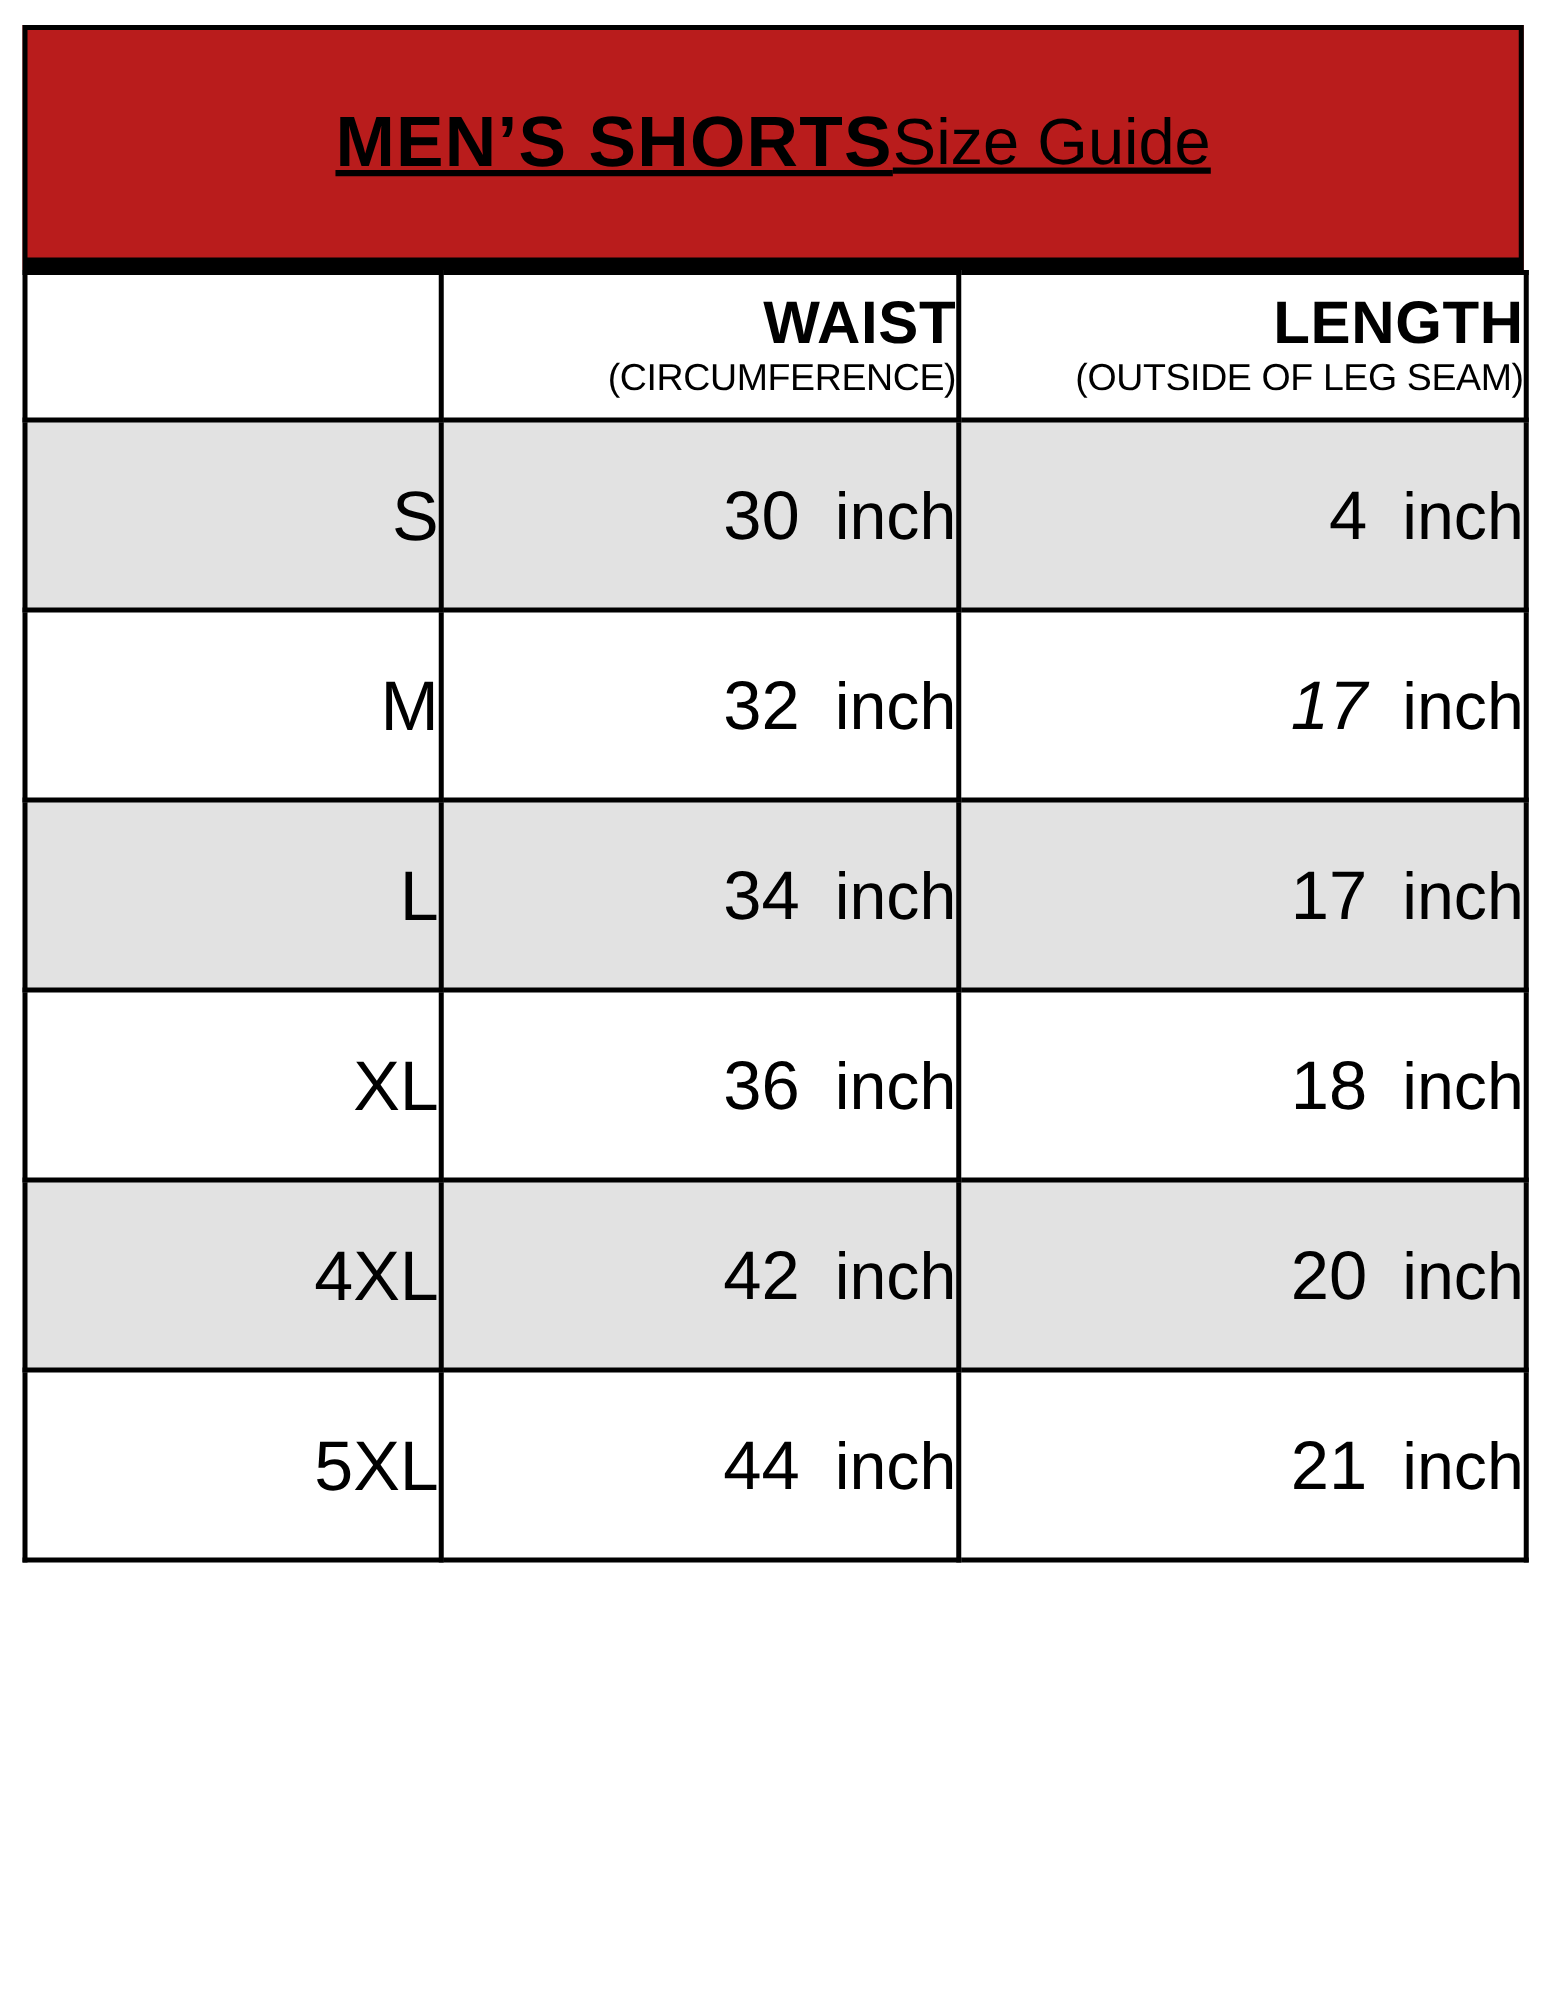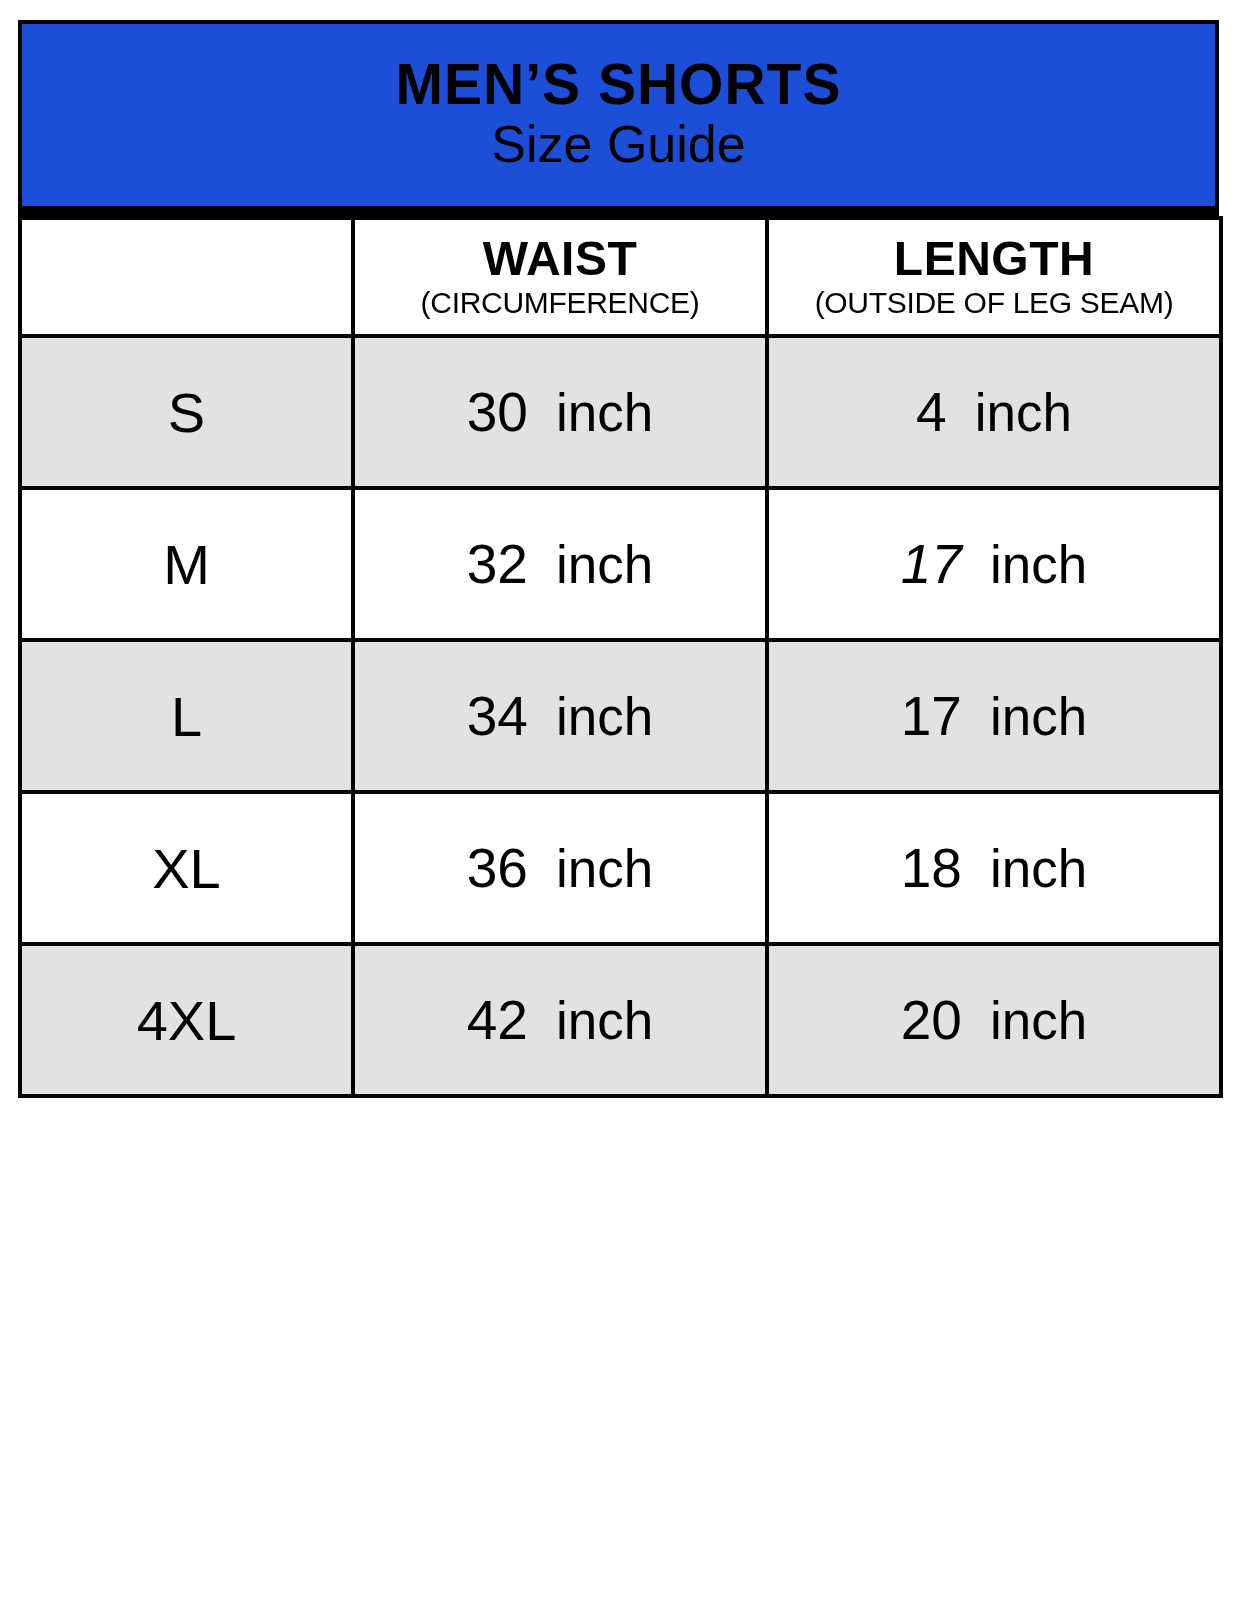--- a/index.html
+++ b/index.html
@@ -13,45 +13,45 @@
   .card {
     position: absolute;
     left: 18px; top: 20px;
     width: 1201px;
   }
   .title-block {
     border: 4px solid #000;
     border-bottom: 10px solid #000;
     height: 196px;
     display: flex;
-    flex-direction: column;
     align-items: center;
     justify-content: center;
     text-align: center;
-    background: #1d4ed8;
+    background: #b91c1c;
+    text-decoration: underline;
   }
   .title-line1 {
     font-size: 57px;
     font-weight: 800;
     letter-spacing: 1px;
     line-height: 1.05;
   }
   .title-line2 {
     font-size: 52px;
     font-weight: 400;
     line-height: 1.15;
   }
   table.size-table {
     width: 100%;
     border-collapse: collapse;
     table-layout: fixed;
   }
   table.size-table td, table.size-table th {
     border: 4px solid #000;
-    text-align: center;
+    text-align: right;
     vertical-align: middle;
     background: #fff;
     padding: 0;
   }
   tr.header-row th { height: 118px; }
   .col-head-label {
     display: block;
     font-size: 48px;
     font-weight: 800;
     letter-spacing: 0.5px;
@@ -137,16 +137,21 @@
     </tr>
 
 
 
     <tr class="data-row shaded">
       <td class="size-cell">4XL</td>
       <td><span class="num">42</span><span class="unit">inch</span></td>
       <td><span class="num">20</span><span class="unit">inch</span></td>
     </tr>
 
+    <tr class="data-row">
+      <td class="size-cell">5XL</td>
+      <td><span class="num">44</span><span class="unit">inch</span></td>
+      <td><span class="num">21</span><span class="unit">inch</span></td>
+    </tr>
 
   </tbody>
     </table>
 </div>
 
 </body></html>

